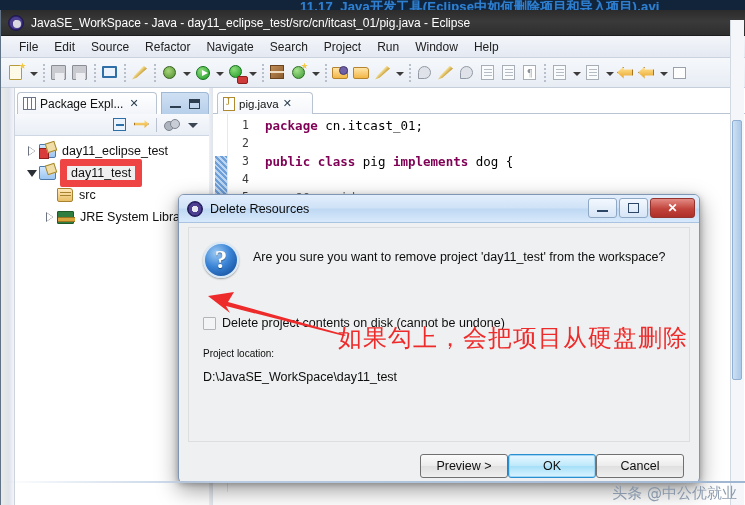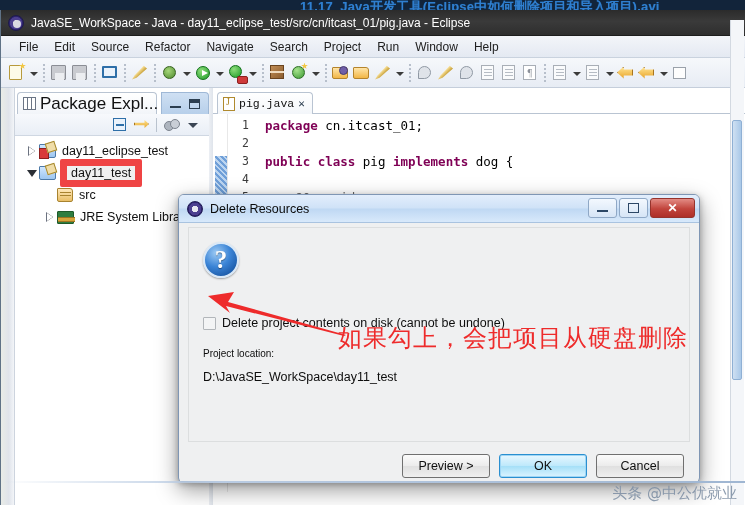--- a/index.html
+++ b/index.html
@@ -171,21 +171,21 @@
     display: flex; align-items: center; gap: 4px; padding-left: 5px;
   }
   .pkg-tab-ico {
     width: 13px; height: 13px; flex: none; position: relative;
     border: 1px solid #6b7585; background: #ffffff;
   }
   .pkg-tab-ico::before {
     content:""; position:absolute; left:3px; top:-1px; width:1px; height:13px;
     background:#6b7585; box-shadow: 4px 0 0 #6b7585;
   }
-  .pkg-tab-label { font-size: 17px; color: #111; white-space: nowrap; }
+  .pkg-tab-label { font-size: 12px; color: #111; white-space: nowrap; }
   .pkg-tab-close { font-size: 11px; color: #2c3e50; margin-left: 2px; }
 
   .pkg-minmax {
     position: absolute; left: 146px; top: 0; width: 48px; height: 22px;
     background: linear-gradient(to bottom,#cfe0f3,#b7cfea);
     border: 1px solid #9fb8d6; border-bottom: none; border-radius: 0 4px 0 0;
     display: flex; align-items: center; justify-content: center; gap: 8px;
   }
   .btn-min { width: 11px; height: 9px; border-bottom: 2px solid #2c3e50; }
   .btn-max { width: 11px; height: 10px; border: 1.5px solid #2c3e50; border-top-width: 4px; }
@@ -266,21 +266,21 @@
 
   
   .editor {
     position: absolute; left: 212px; top: 4px; width: 533px; height: 400px;
     background: #ffffff;
   }
   .ed-tab {
     position: absolute; left: 4px; top: 0; width: 96px; height: 22px;
     background: linear-gradient(to bottom,#ffffff,#f3f6fa);
     border: 1px solid #b9c4d2; border-bottom: none; border-radius: 4px 4px 0 0;
-    display: flex; align-items: center; gap: 4px; padding-left: 5px; font-family: Liberation Mono, monospace;
+    display: flex; align-items: center; gap: 4px; padding-left: 5px;
   }
   .ed-tab-ico { width: 12px; height: 14px; flex: none; position: relative;
      background: #ffffff; border: 1px solid #b08a2e; }
   .ed-tab-ico::after { content: "J"; position: absolute; left: 2px; top: -2px;
      font-size: 10px; color: #b08a2e; font-family: "Liberation Serif", serif; }
   .ed-tab-label { font-size: 11.5px; color: #111; }
   .ed-tab-close { font-size: 11px; color: #2c3e50; }
   .ed-tabstrip-line {
     position: absolute; left: 0; top: 21px; width: 533px; height: 1px; background: #b9c4d2;
   }
@@ -402,21 +402,21 @@
   }
   .red-note {
     position: absolute; left: 338px; top: 322px;
     font-size: 24px; color: #ee2b2b; white-space: nowrap;
     font-family: "DejaVu Sans", sans-serif;
     letter-spacing: 1px;
   }
 
   .dlg-buttons {
     position: absolute; left: 0; top: 228px; width: 518px; height: 30px;
-    display: flex; align-items: center; justify-content: flex-end; gap: 9px;
+    display: flex; align-items: center; justify-content: flex-end; 
     padding-right: 14px;
   }
   .dbtn {
     height: 24px; min-width: 88px; padding: 0 12px;
     font-size: 12.5px; color: #101010;
     border: 1px solid #707070; border-radius: 3px;
     background: linear-gradient(to bottom,#fbfbfb,#ececec 48%,#e0e0e0 52%,#efefef);
     display: flex; align-items: center; justify-content: center;
     cursor: default;
   }
@@ -683,20 +683,21 @@
         <span class="wb-btn">
             <i class="glyph-max"></i>
           </span>
         <span class="wb-btn close">✕</span>
       </span>
     </div>
 
     <div class="dlg-body">
       <div class="dlg-inner-frame">
         <div class="q-icon"></div>
+        <div class="dlg-msg">Are you sure you want to remove project 'day11_test' from the workspace?</div>
 
         <div class="dlg-check-row">
           <span class="checkbox"></span>
           <span class="chk-label">Delete project contents on disk (cannot be undone)</span>
         </div>
 
         <div class="dlg-loc-label">Project location:</div>
         <div class="dlg-loc-path">D:\JavaSE_WorkSpace\day11_test</div>
       </div>
 

